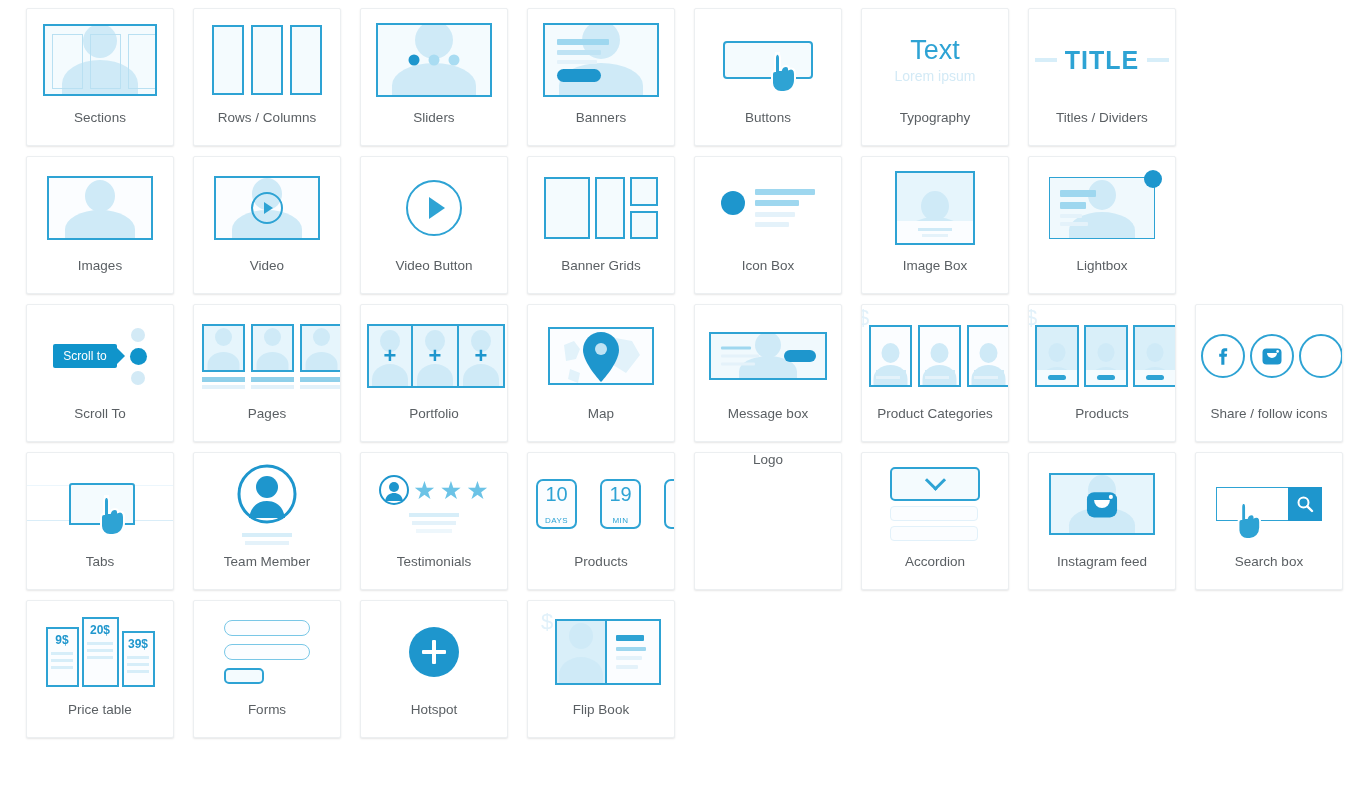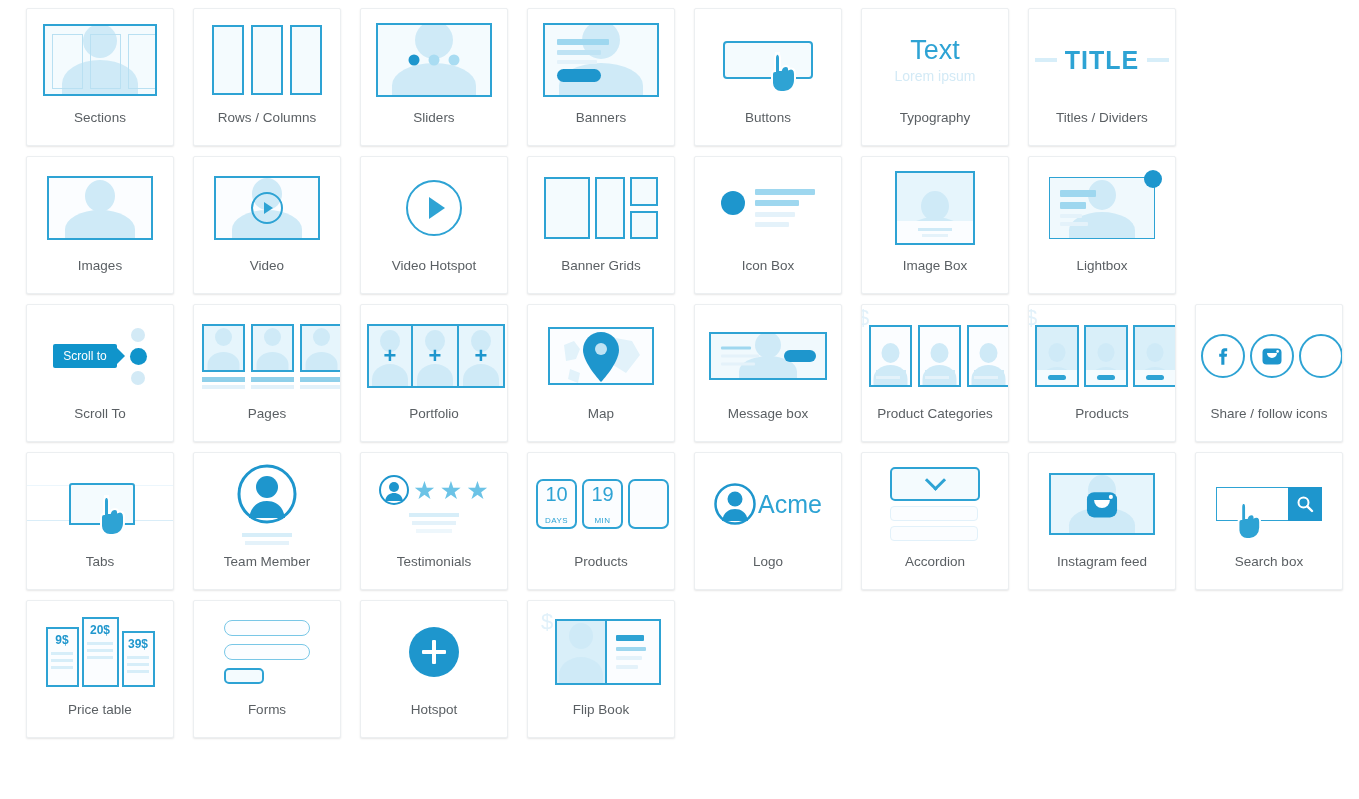--- a/index.html
+++ b/index.html
@@ -345,21 +345,21 @@
       <div class="label">Video</div>
     </div>
 
 
     <div class="card">
       <div class="thumb">
         <div class="circ" style="width:56px;height:56px;">
           <div class="play-tri"></div>
         </div>
       </div>
-      <div class="label">Video Hotspot</div>
+      <div class="label">Video Button</div>
     </div>
 
     <div class="card">
       <div class="thumb">
         <div class="bg-wrap">
           <div class="frame" style="width:46px;height:62px;"></div>
           <div class="frame" style="width:30px;height:62px;"></div>
           <div class="col">
             <div class="frame" style="width:28px;height:29px;"></div>
             <div class="frame" style="width:28px;height:28px;"></div>
@@ -671,46 +671,36 @@
           <div style="width:50px;height:4px;background:#d7eef9;margin:8px auto 0;"></div>
           <div style="width:44px;height:4px;background:#e4f2fa;margin:4px auto 0;"></div>
           <div style="width:36px;height:4px;background:#eef7fc;margin:4px auto 0;"></div>
         </div>
       </div>
       <div class="label">Testimonials</div>
     </div>
 
     <div class="card">
       <div class="thumb" style="justify-content:flex-start;padding-left:18px;">
-        <div style="display:flex;gap:5px;">
+        <div style="display:flex;gap:23px;">
           <div class="cd">
             <div class="num">10</div>
             <div class="unit">DAYS</div>
           </div>
           <div class="cd">
             <div class="num">19</div>
             <div class="unit">MIN</div>
           </div>
           <div class="cd"></div>
         </div>
       </div>
       <div class="label">Products</div>
     </div>
 
     <div class="card">
-      <div class="thumb">
-        <div style="display:flex;align-items:center;">
-          <svg width="42" height="42" viewBox="0 0 42 42">
-            <circle cx="21" cy="21" r="19.5" fill="none" stroke="#1e96cd" stroke-width="2.5"></circle>
-            <circle cx="21" cy="16" r="7.5" fill="#1e96cd"></circle>
-            <path d="M8 38 c1.5-9 7-12 13-12 s11.5 3 13 12 z" fill="#1e96cd"></path>
-          </svg>
-          <span class="acme">Acme</span>
-        </div>
-      </div>
       <div class="label">Logo</div>
     </div>
 
     <div class="card">
       <div class="thumb">
         <div>
           <div class="acc-main">
               <div class="chev"></div>
             </div>
           <div class="acc-row"></div>

